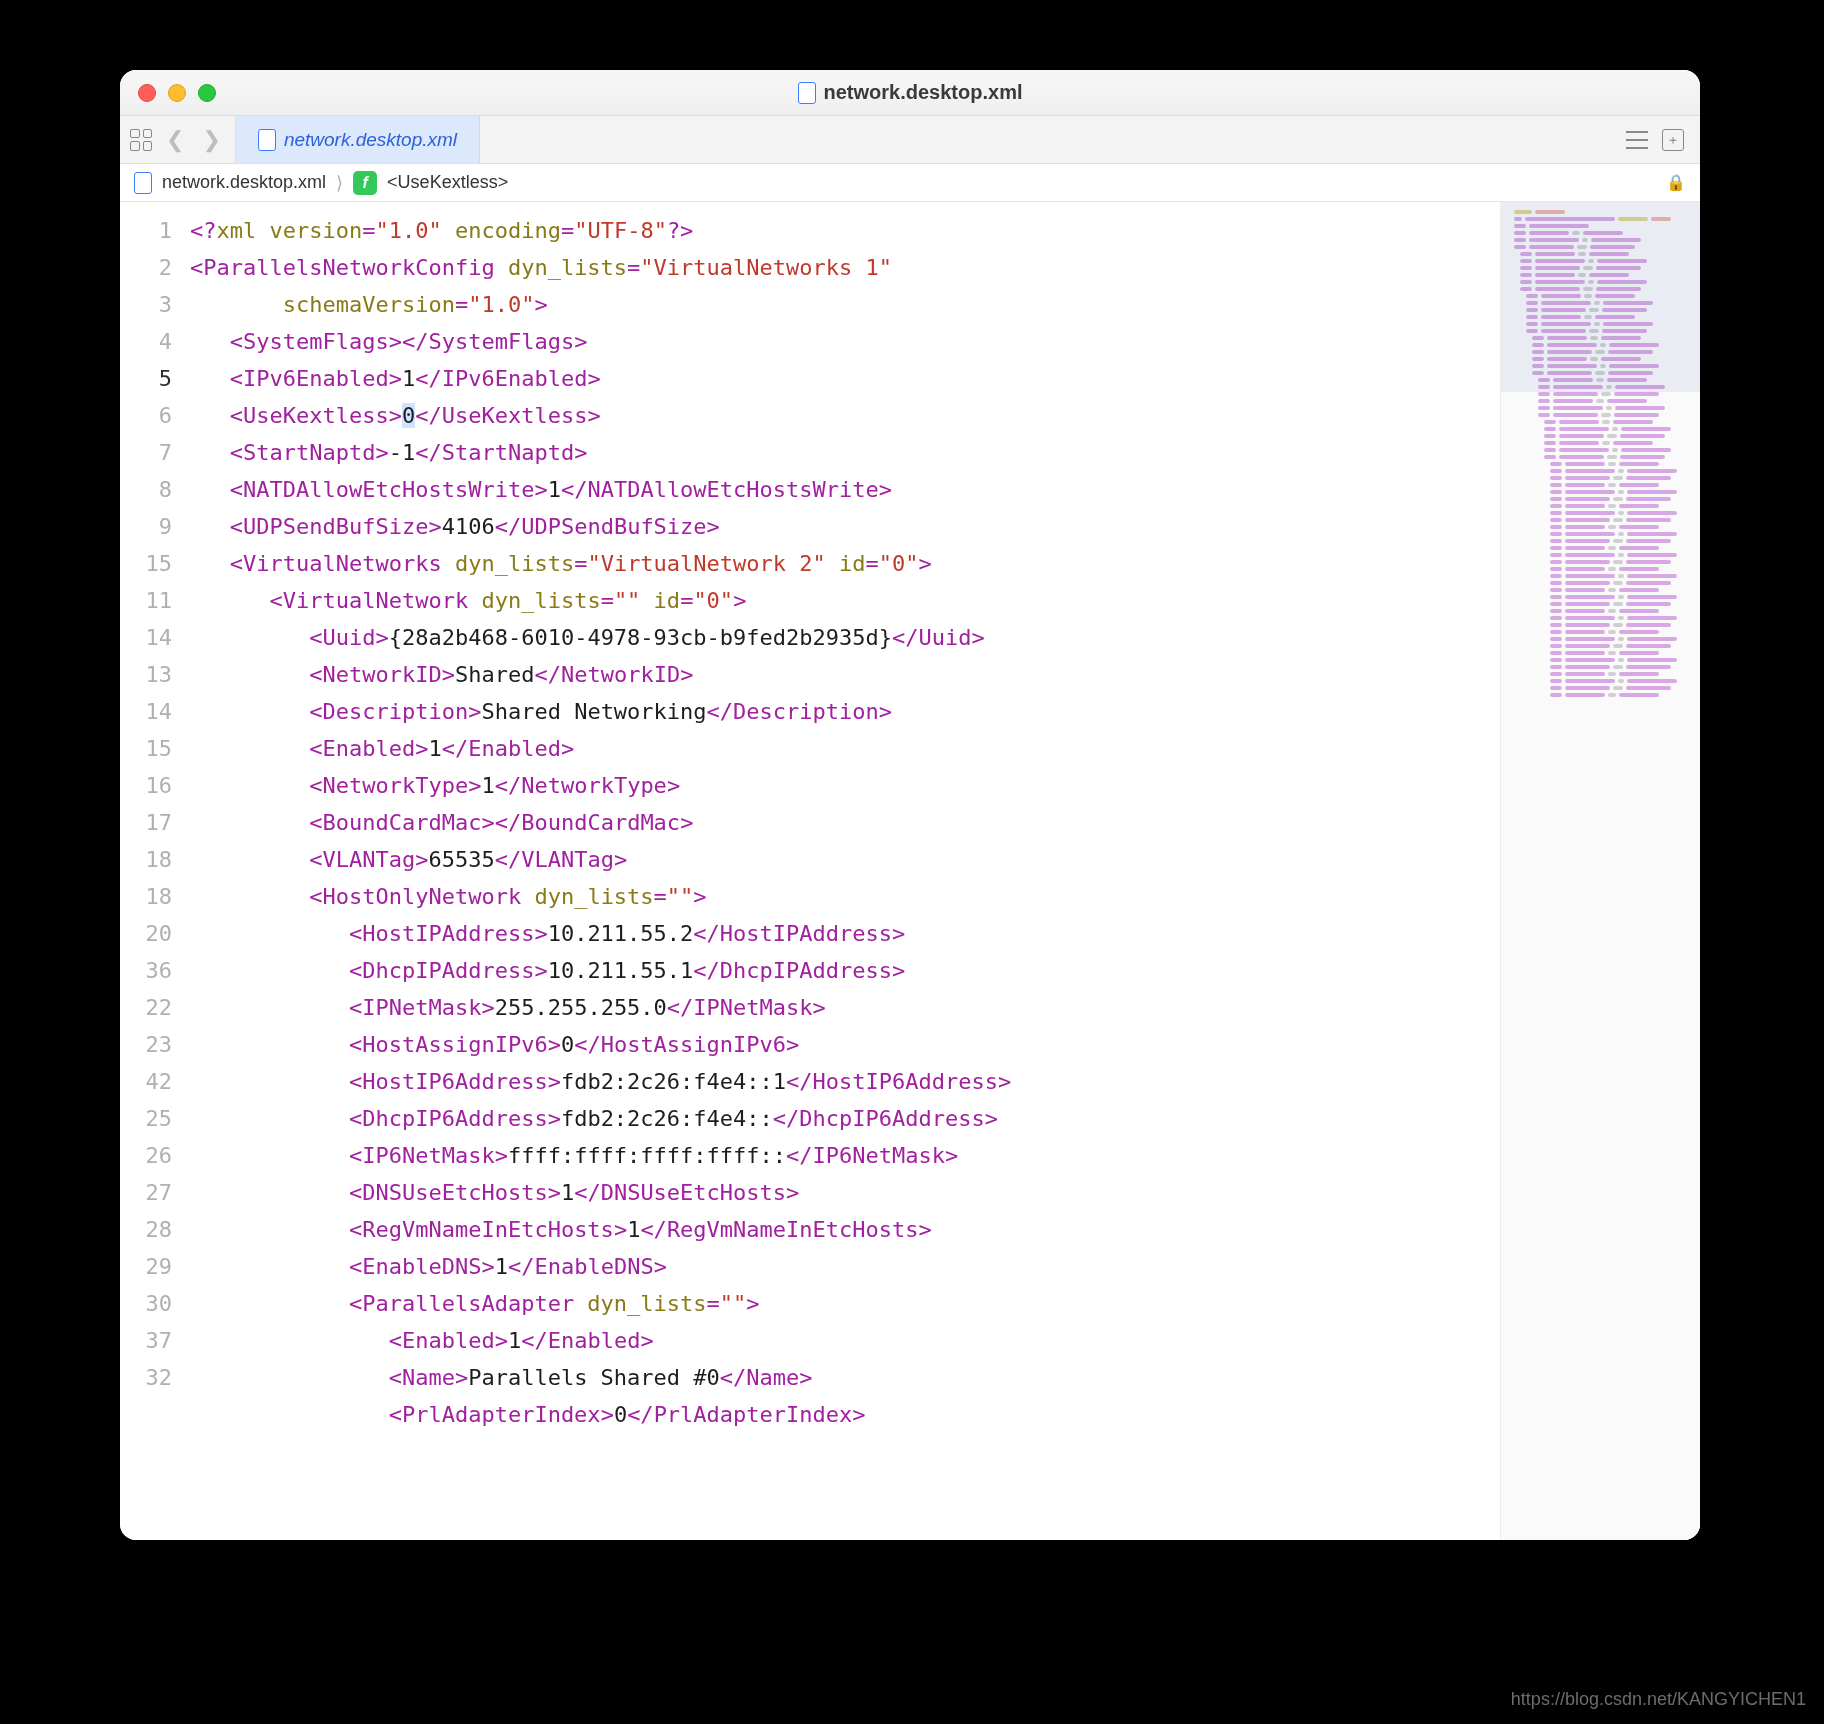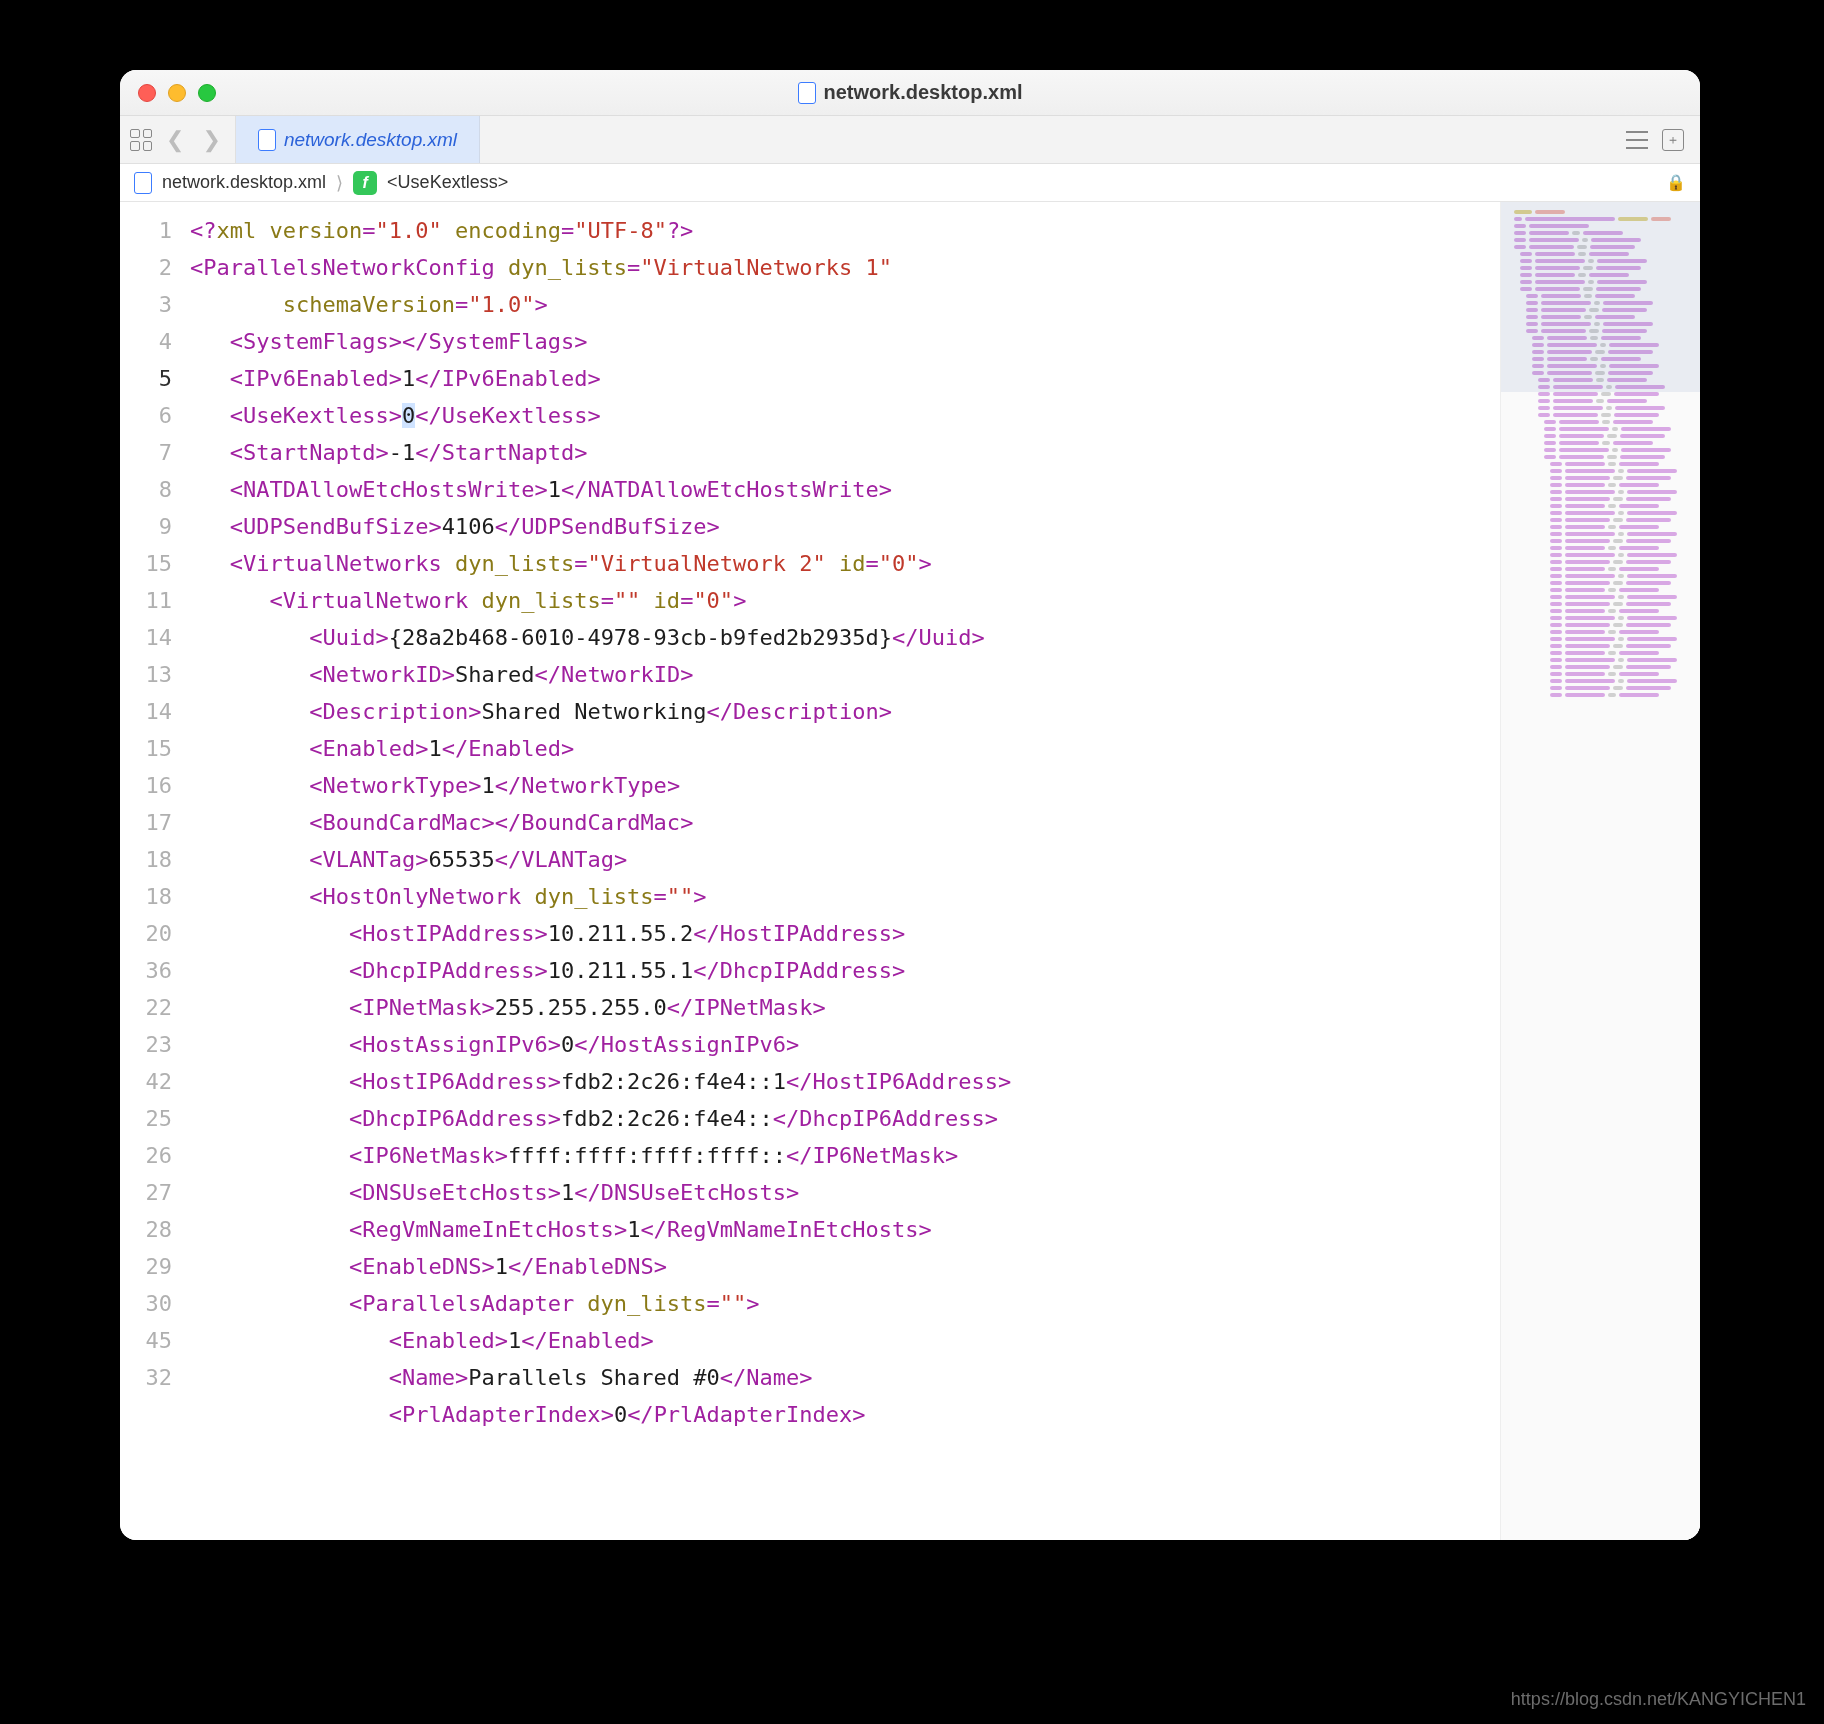--- a/index.html
+++ b/index.html
@@ -176,21 +176,21 @@
           <div>36</div>
           <div>22</div>
           <div>23</div>
           <div>42</div>
           <div>25</div>
           <div>26</div>
           <div>27</div>
           <div>28</div>
           <div>29</div>
           <div>30</div>
-          <div>45</div>
+          <div>37</div>
           <div>32</div>
         </div>
       <div class="code" id="code"><div><span class="tag">&lt;?</span><span class="pi">xml version</span><span class="tag">=</span><span class="str">"1.0"</span><span class="pi"> encoding</span><span class="tag">=</span><span class="str">"UTF-8"</span><span class="tag">?&gt;</span></div><div><span class="tag">&lt;</span><span class="pname">ParallelsNetworkConfig</span><span class="attr"> dyn_lists</span><span class="tag">=</span><span class="str">"VirtualNetworks 1"</span><span class="txt">
        </span><span class="attr">schemaVersion</span><span class="tag">=</span><span class="str">"1.0"</span><span class="tag">&gt;</span></div><div>   <span class="tag">&lt;</span><span class="pname">SystemFlags</span><span class="tag">&gt;</span><span class="tag">&lt;/</span><span class="pname">SystemFlags</span><span class="tag">&gt;</span></div><div>   <span class="tag">&lt;</span><span class="pname">IPv6Enabled</span><span class="tag">&gt;</span><span class="txt">1</span><span class="tag">&lt;/</span><span class="pname">IPv6Enabled</span><span class="tag">&gt;</span></div><div>   <span class="tag">&lt;</span><span class="pname">UseKextless</span><span class="tag">&gt;</span><span class="txt sel">0</span><span class="tag">&lt;/</span><span class="pname">UseKextless</span><span class="tag">&gt;</span></div><div>   <span class="tag">&lt;</span><span class="pname">StartNaptd</span><span class="tag">&gt;</span><span class="txt">-1</span><span class="tag">&lt;/</span><span class="pname">StartNaptd</span><span class="tag">&gt;</span></div><div>   <span class="tag">&lt;</span><span class="pname">NATDAllowEtcHostsWrite</span><span class="tag">&gt;</span><span class="txt">1</span><span class="tag">&lt;/</span><span class="pname">NATDAllowEtcHostsWrite</span><span class="tag">&gt;</span></div><div>   <span class="tag">&lt;</span><span class="pname">UDPSendBufSize</span><span class="tag">&gt;</span><span class="txt">4106</span><span class="tag">&lt;/</span><span class="pname">UDPSendBufSize</span><span class="tag">&gt;</span></div><div>   <span class="tag">&lt;</span><span class="pname">VirtualNetworks</span><span class="attr"> dyn_lists</span><span class="tag">=</span><span class="str">"VirtualNetwork 2"</span><span class="attr"> id</span><span class="tag">=</span><span class="str">"0"</span><span class="tag">&gt;</span></div><div>      <span class="tag">&lt;</span><span class="pname">VirtualNetwork</span><span class="attr"> dyn_lists</span><span class="tag">=</span><span class="str">""</span><span class="attr"> id</span><span class="tag">=</span><span class="str">"0"</span><span class="tag">&gt;</span></div><div>         <span class="tag">&lt;</span><span class="pname">Uuid</span><span class="tag">&gt;</span><span class="txt">{28a2b468-6010-4978-93cb-b9fed2b2935d}</span><span class="tag">&lt;/</span><span class="pname">Uuid</span><span class="tag">&gt;</span></div><div>         <span class="tag">&lt;</span><span class="pname">NetworkID</span><span class="tag">&gt;</span><span class="txt">Shared</span><span class="tag">&lt;/</span><span class="pname">NetworkID</span><span class="tag">&gt;</span></div><div>         <span class="tag">&lt;</span><span class="pname">Description</span><span class="tag">&gt;</span><span class="txt">Shared Networking</span><span class="tag">&lt;/</span><span class="pname">Description</span><span class="tag">&gt;</span></div><div>         <span class="tag">&lt;</span><span class="pname">Enabled</span><span class="tag">&gt;</span><span class="txt">1</span><span class="tag">&lt;/</span><span class="pname">Enabled</span><span class="tag">&gt;</span></div><div>         <span class="tag">&lt;</span><span class="pname">NetworkType</span><span class="tag">&gt;</span><span class="txt">1</span><span class="tag">&lt;/</span><span class="pname">NetworkType</span><span class="tag">&gt;</span></div><div>         <span class="tag">&lt;</span><span class="pname">BoundCardMac</span><span class="tag">&gt;</span><span class="tag">&lt;/</span><span class="pname">BoundCardMac</span><span class="tag">&gt;</span></div><div>         <span class="tag">&lt;</span><span class="pname">VLANTag</span><span class="tag">&gt;</span><span class="txt">65535</span><span class="tag">&lt;/</span><span class="pname">VLANTag</span><span class="tag">&gt;</span></div><div>         <span class="tag">&lt;</span><span class="pname">HostOnlyNetwork</span><span class="attr"> dyn_lists</span><span class="tag">=</span><span class="str">""</span><span class="tag">&gt;</span></div><div>            <span class="tag">&lt;</span><span class="pname">HostIPAddress</span><span class="tag">&gt;</span><span class="txt">10.211.55.2</span><span class="tag">&lt;/</span><span class="pname">HostIPAddress</span><span class="tag">&gt;</span></div><div>            <span class="tag">&lt;</span><span class="pname">DhcpIPAddress</span><span class="tag">&gt;</span><span class="txt">10.211.55.1</span><span class="tag">&lt;/</span><span class="pname">DhcpIPAddress</span><span class="tag">&gt;</span></div><div>            <span class="tag">&lt;</span><span class="pname">IPNetMask</span><span class="tag">&gt;</span><span class="txt">255.255.255.0</span><span class="tag">&lt;/</span><span class="pname">IPNetMask</span><span class="tag">&gt;</span></div><div>            <span class="tag">&lt;</span><span class="pname">HostAssignIPv6</span><span class="tag">&gt;</span><span class="txt">0</span><span class="tag">&lt;/</span><span class="pname">HostAssignIPv6</span><span class="tag">&gt;</span></div><div>            <span class="tag">&lt;</span><span class="pname">HostIP6Address</span><span class="tag">&gt;</span><span class="txt">fdb2:2c26:f4e4::1</span><span class="tag">&lt;/</span><span class="pname">HostIP6Address</span><span class="tag">&gt;</span></div><div>            <span class="tag">&lt;</span><span class="pname">DhcpIP6Address</span><span class="tag">&gt;</span><span class="txt">fdb2:2c26:f4e4::</span><span class="tag">&lt;/</span><span class="pname">DhcpIP6Address</span><span class="tag">&gt;</span></div><div>            <span class="tag">&lt;</span><span class="pname">IP6NetMask</span><span class="tag">&gt;</span><span class="txt">ffff:ffff:ffff:ffff::</span><span class="tag">&lt;/</span><span class="pname">IP6NetMask</span><span class="tag">&gt;</span></div><div>            <span class="tag">&lt;</span><span class="pname">DNSUseEtcHosts</span><span class="tag">&gt;</span><span class="txt">1</span><span class="tag">&lt;/</span><span class="pname">DNSUseEtcHosts</span><span class="tag">&gt;</span></div><div>            <span class="tag">&lt;</span><span class="pname">RegVmNameInEtcHosts</span><span class="tag">&gt;</span><span class="txt">1</span><span class="tag">&lt;/</span><span class="pname">RegVmNameInEtcHosts</span><span class="tag">&gt;</span></div><div>            <span class="tag">&lt;</span><span class="pname">EnableDNS</span><span class="tag">&gt;</span><span class="txt">1</span><span class="tag">&lt;/</span><span class="pname">EnableDNS</span><span class="tag">&gt;</span></div><div>            <span class="tag">&lt;</span><span class="pname">ParallelsAdapter</span><span class="attr"> dyn_lists</span><span class="tag">=</span><span class="str">""</span><span class="tag">&gt;</span></div><div>               <span class="tag">&lt;</span><span class="pname">Enabled</span><span class="tag">&gt;</span><span class="txt">1</span><span class="tag">&lt;/</span><span class="pname">Enabled</span><span class="tag">&gt;</span></div><div>               <span class="tag">&lt;</span><span class="pname">Name</span><span class="tag">&gt;</span><span class="txt">Parallels Shared #0</span><span class="tag">&lt;/</span><span class="pname">Name</span><span class="tag">&gt;</span></div><div>               <span class="tag">&lt;</span><span class="pname">PrlAdapterIndex</span><span class="tag">&gt;</span><span class="txt">0</span><span class="tag">&lt;/</span><span class="pname">PrlAdapterIndex</span><span class="tag">&gt;</span></div></div>
       <div class="minimap">
         <div class="mm-view"></div>
         <div class="mm-lines" id="mm">
             <div class="mm-row">
               <div class="mm-seg" style="width: 0px; background: transparent;"></div>
               <div class="mm-seg mm-o" style="width: 18px;"></div>

